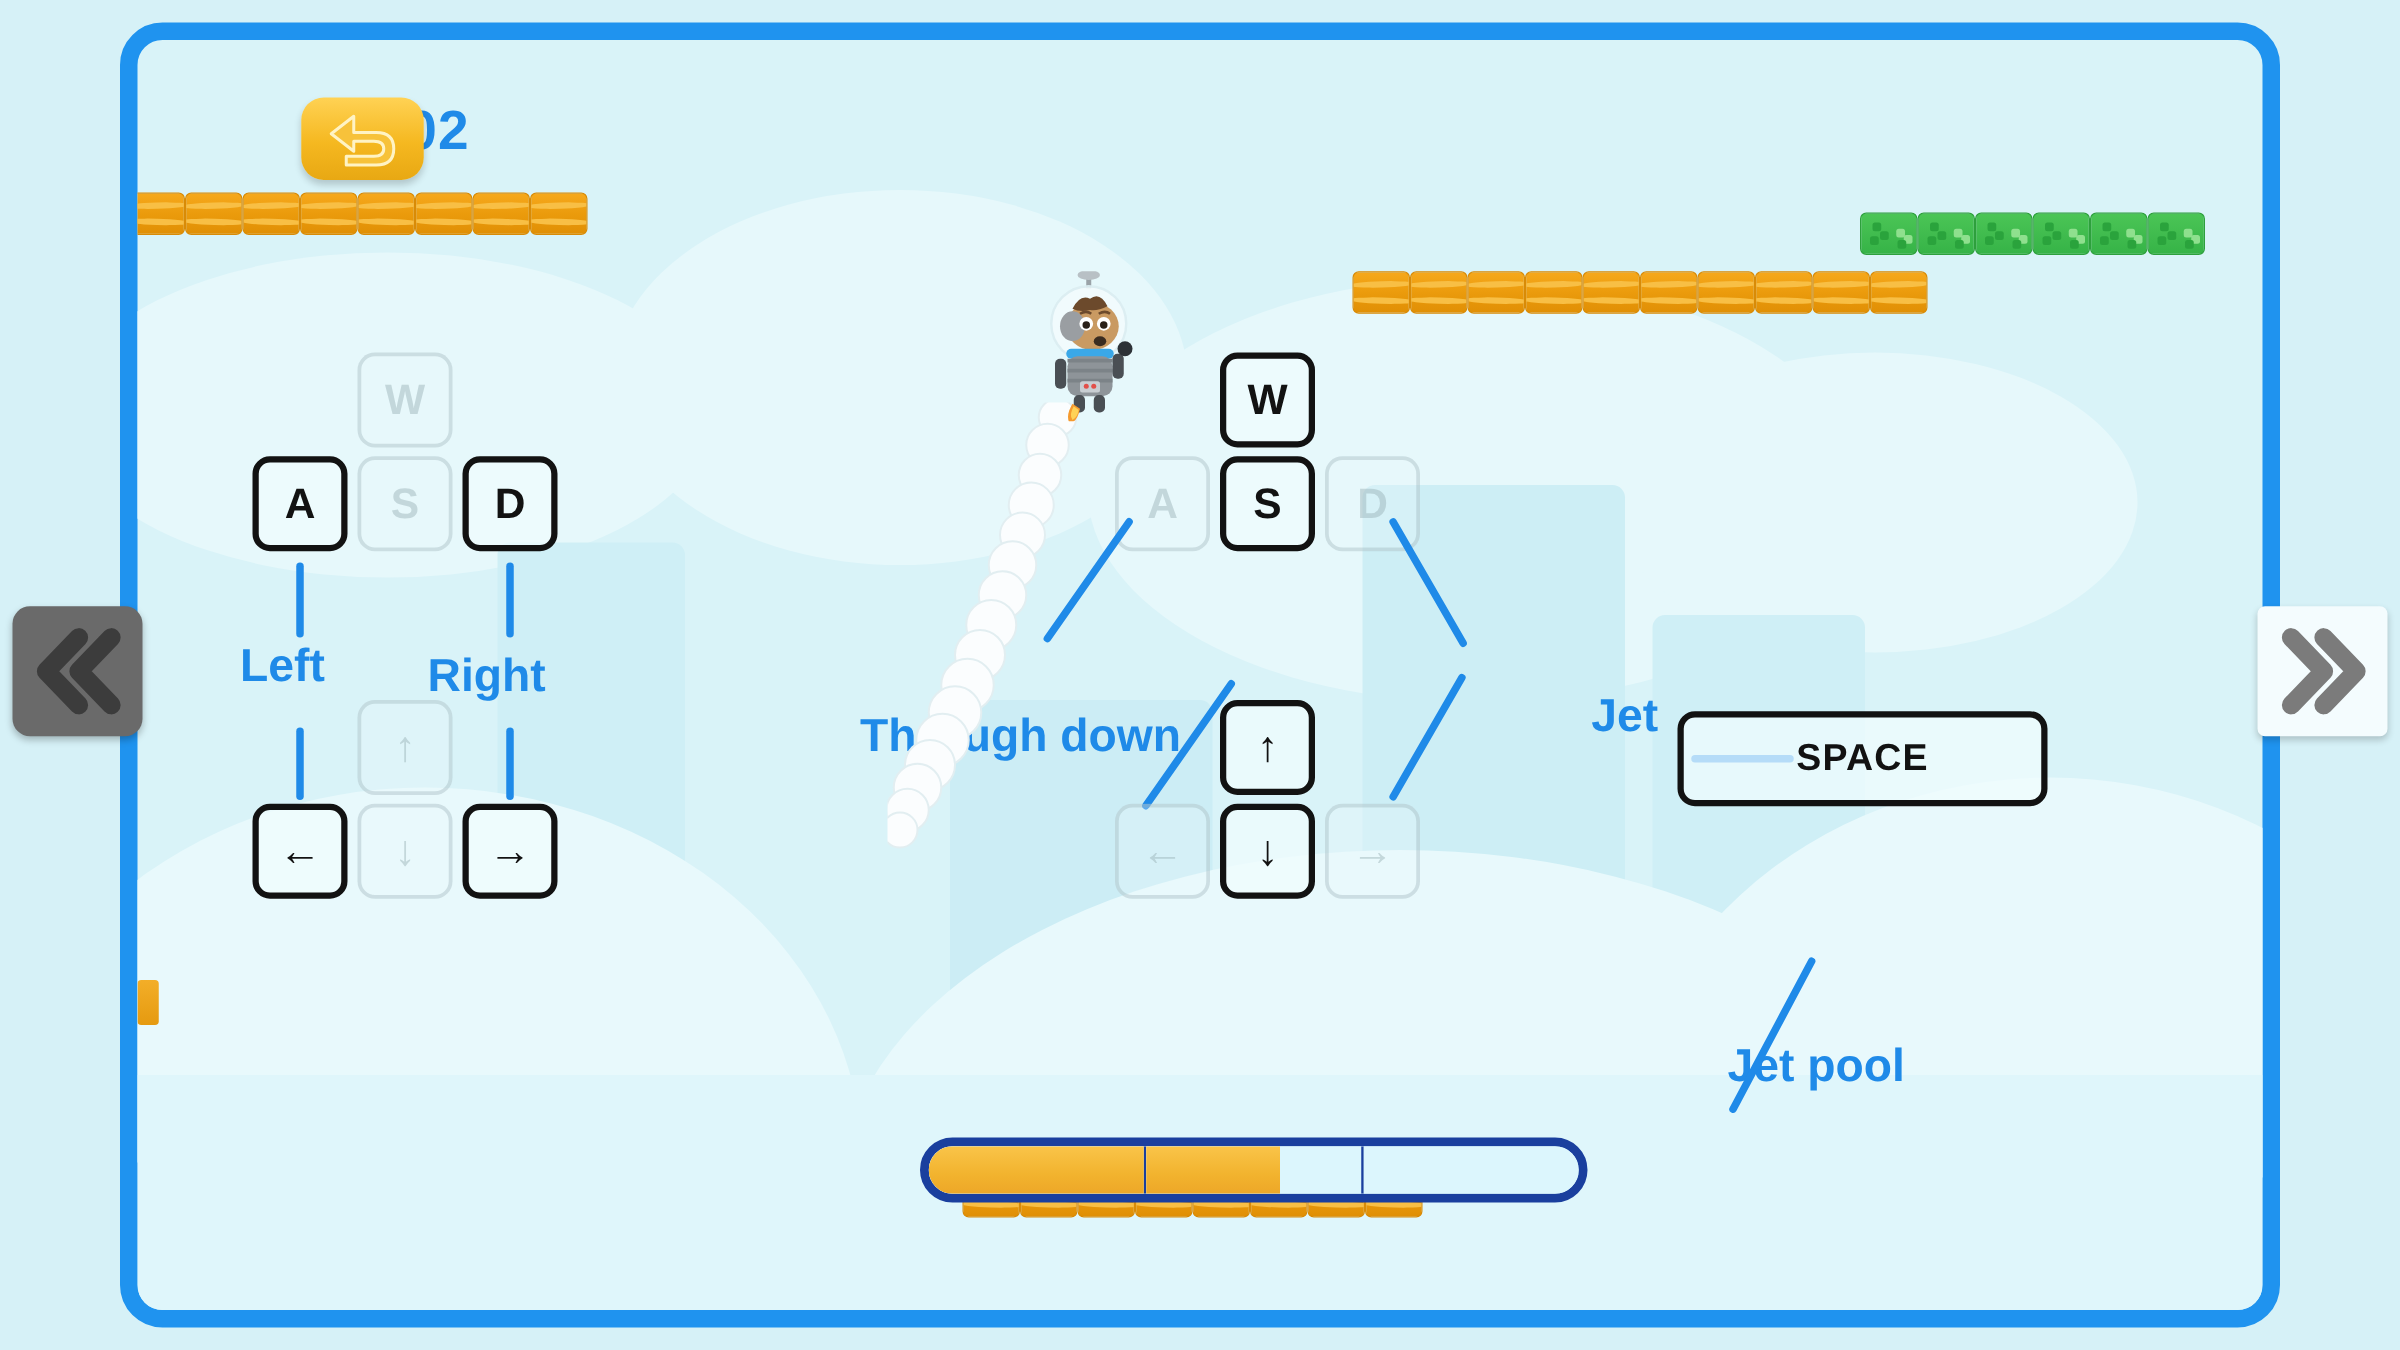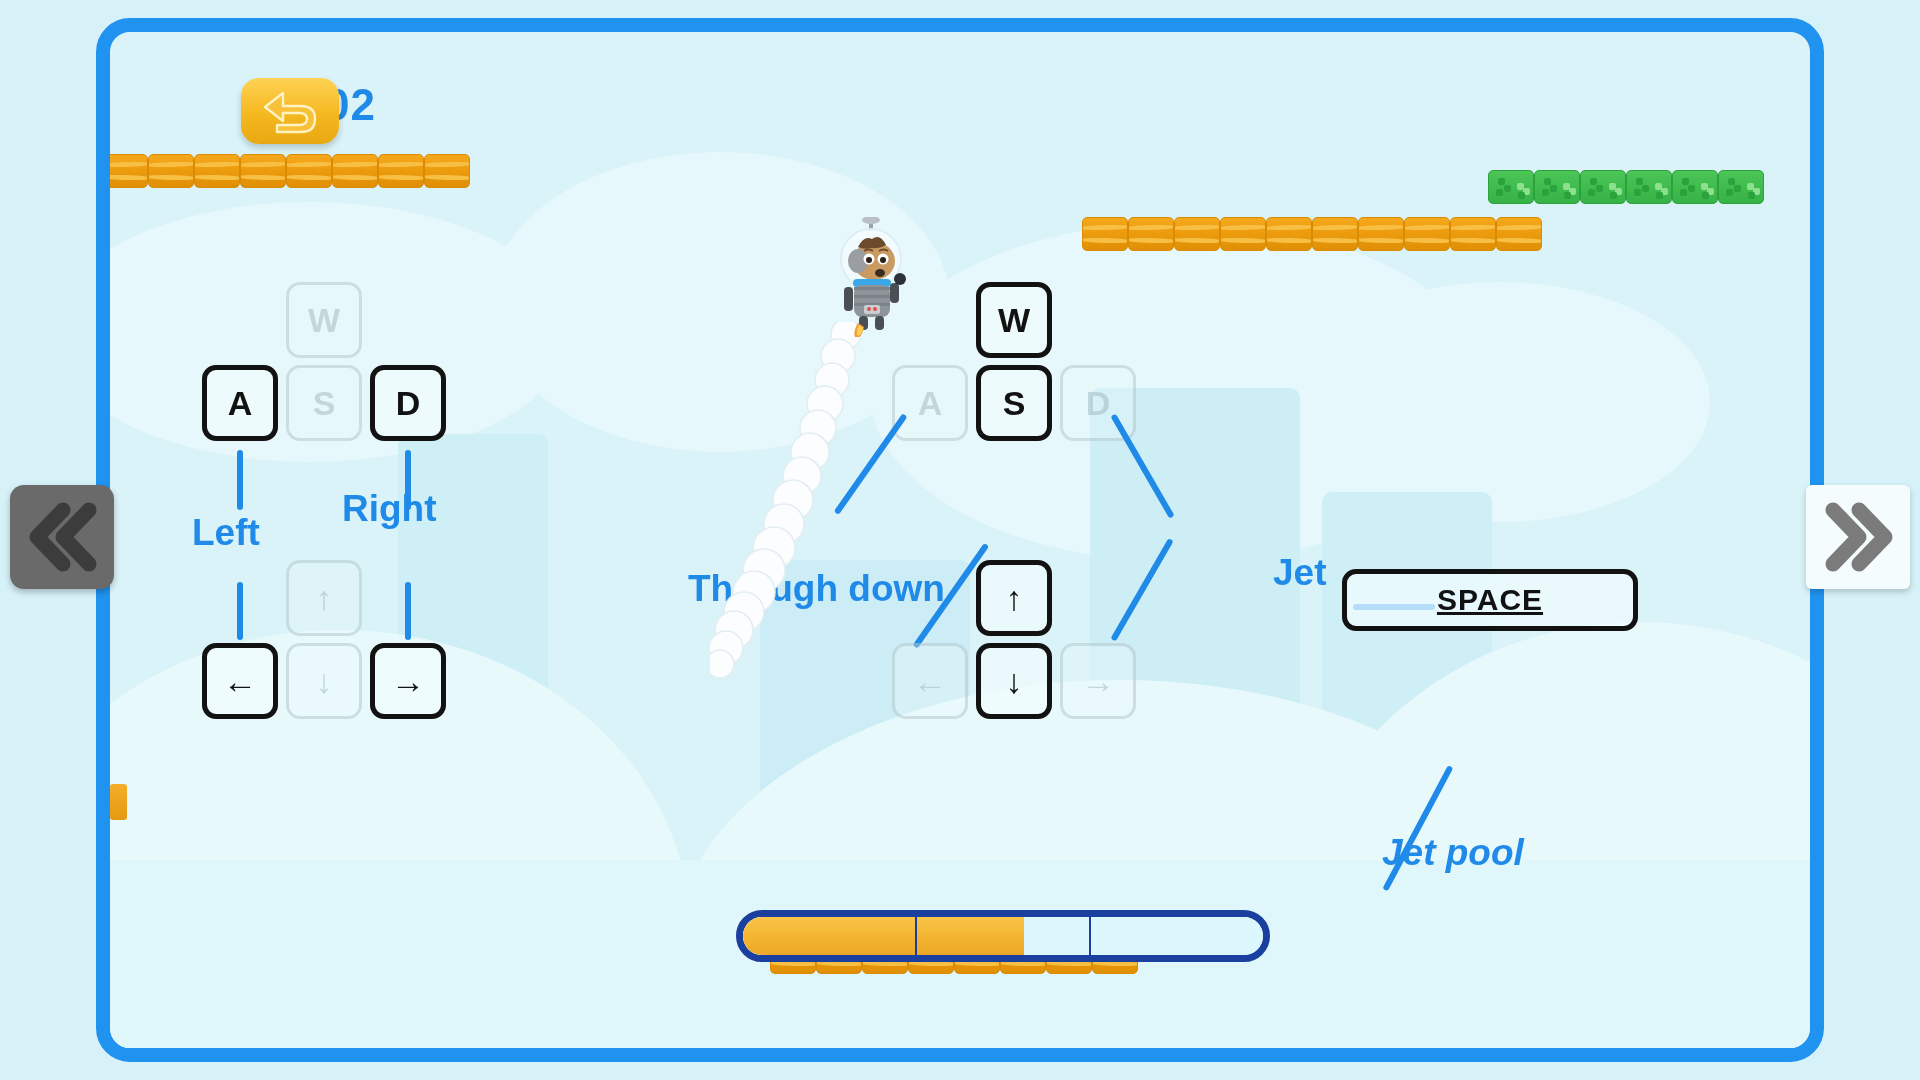--- a/index.html
+++ b/index.html
@@ -119,22 +119,22 @@
     border: 5px solid #121212;
     background: rgba(240,252,254,.72);
     color: #121212;
   }
   .key.ghost {
     border: 3px solid rgba(150,175,180,.35);
     background: rgba(235,250,253,.30);
     color: rgba(150,175,180,.45);
   }
   .key.wide {
-    width: 296px; height: 62px;
-    font-size: 30px; letter-spacing: 1px; text-decoration: underline;
+    width: 296px; height: 76px;
+    font-size: 30px; letter-spacing: 1px;
   }
 
   
   .anno {
     position: absolute;
     color: #1f8ae8;
     font-size: 37px;
     font-weight: bold;
     white-space: nowrap;
   }
@@ -385,21 +385,21 @@
 
     <div class="key ghost" style="left:176px; top:250px;">W</div>
     <div class="key active" style="left:92px;  top:333px;">A</div>
     <div class="key ghost" style="left:176px; top:333px;">S</div>
     <div class="key active" style="left:260px; top:333px;">D</div>
 
     <div class="connector v" style="left:127px; top:418px; height:60px;"></div>
     <div class="connector v" style="left:295px; top:418px; height:60px;"></div>
 
     <div class="anno" style="left:82px;  top:480px;">Left</div>
-    <div class="anno" style="left:232px; top:456px;text-align:right;">Right</div>
+    <div class="anno" style="left:232px; top:488px;text-align:right;">Right</div>
 
     <div class="connector v" style="left:127px; top:550px; height:58px;"></div>
     <div class="connector v" style="left:295px; top:550px; height:58px;"></div>
 
     <div class="key ghost" style="left:176px; top:528px;">↑</div>
     <div class="key active" style="left:92px;  top:611px;">←</div>
     <div class="key ghost" style="left:176px; top:611px;">↓</div>
     <div class="key active" style="left:260px; top:611px;">→</div>
 
     <div class="key active" style="left:866px; top:250px;">W</div>
@@ -418,21 +418,21 @@
     <div class="connector diag" style="left:802px; top:615px; height:125px; transform:rotate(-145deg);"></div>
     <div class="connector diag" style="left:1000px; top:608px; height:116px; transform:rotate(210deg);"></div>
 
     <div class="key active" style="left:866px; top:528px;">↑</div>
     <div class="key ghost" style="left:782px; top:611px;">←</div>
     <div class="key active" style="left:866px; top:611px;">↓</div>
     <div class="key ghost" style="left:950px; top:611px;">→</div>
 
     <div class="key active wide" style="left:1232px; top:537px;">SPACE</div>
 
-    <div class="anno" style="left:1272px; top:800px;font-style:italic;">Jet pool</div>
+    <div class="anno" style="left:1272px; top:800px;">Jet pool</div>
     <div class="connector diag" style="left:1272px; top:858px; height:140px; transform:rotate(208deg);"></div>
 
     <div id="jet-pool-bar" style="left:626px; top:878px;">
       <div class="pool-seg">
         <div class="pool-fill" style="width:100%"></div>
       </div>
       <div class="pool-seg">
         <div class="pool-fill" style="width:62%"></div>
       </div>
       <div class="pool-seg">

